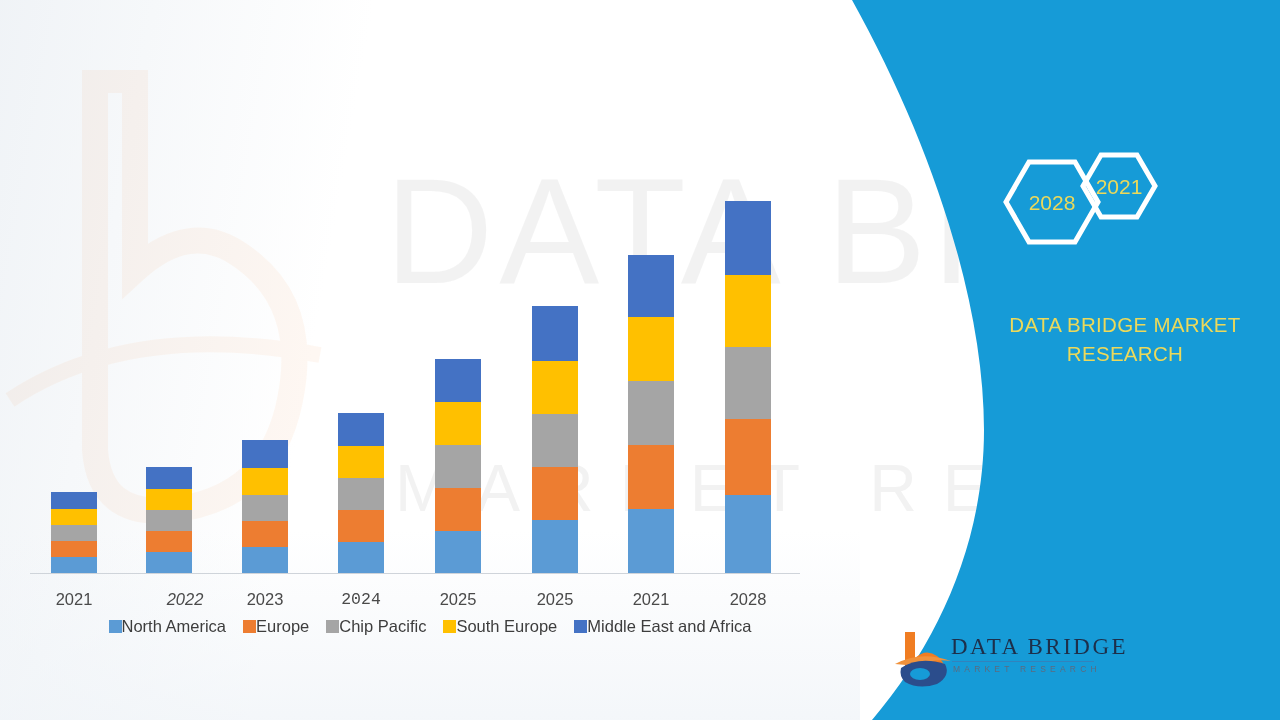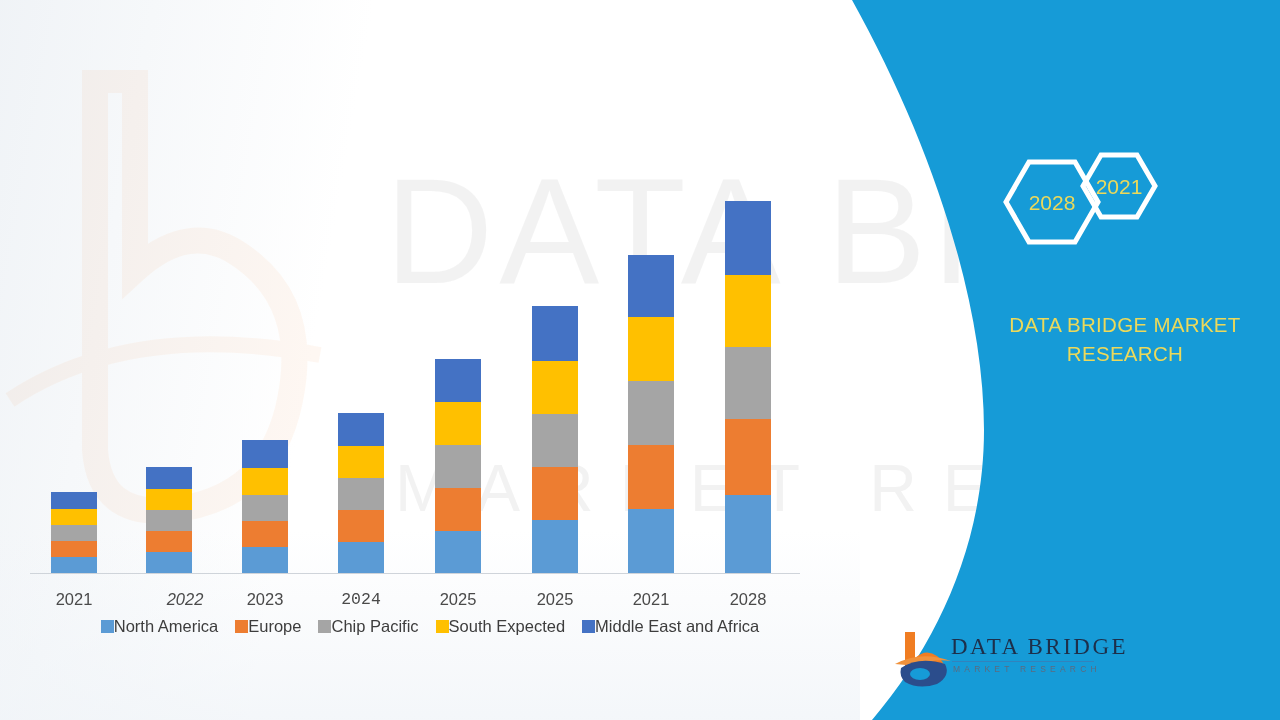--- a/index.html
+++ b/index.html
@@ -183,21 +183,21 @@
         <div class="lg-item">
           <span class="lg-sw" style="background: rgb(237, 125, 49);"></span>
           <span class="lg-tx">Europe</span>
         </div>
         <div class="lg-item">
           <span class="lg-sw" style="background: rgb(165, 165, 165);"></span>
           <span class="lg-tx">Chip Pacific</span>
         </div>
         <div class="lg-item">
           <span class="lg-sw" style="background: rgb(255, 192, 0);"></span>
-          <span class="lg-tx">South Expected</span>
+          <span class="lg-tx">South Europe</span>
         </div>
         <div class="lg-item">
           <span class="lg-sw" style="background: rgb(68, 114, 196);"></span>
           <span class="lg-tx">Middle East and Africa</span>
         </div>
       </div>
   </div>
 
   <svg class="blue-panel" viewBox="0 0 1280 720" preserveAspectRatio="none">
     <path id="panelShape" d="M852,0 L1280,0 L1280,720 L872,720 C940,640 984,540 984,430 C984,300 930,140 852,0 Z" fill="#169BD7"></path>

